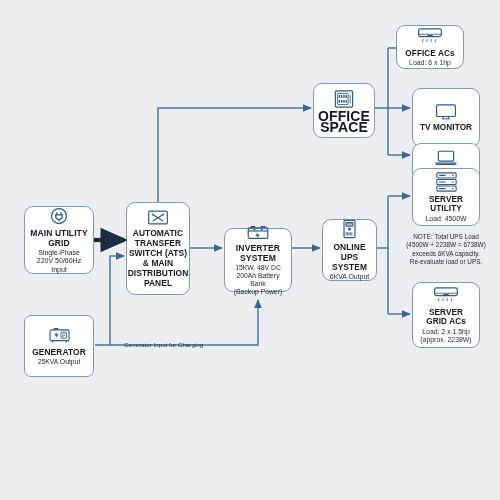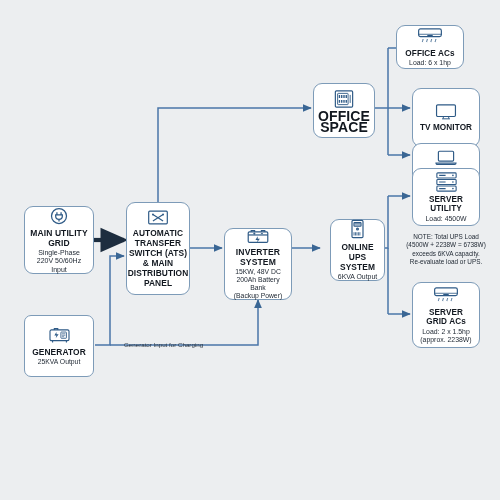--- a/index.html
+++ b/index.html
@@ -141,21 +141,21 @@
     <div class="ttl">
       <div>AUTOMATIC</div>
       <div>TRANSFER</div>
       <div>SWITCH (ATS)</div>
       <div>&amp; MAIN</div>
       <div>DISTRIBUTION</div>
       <div>PANEL</div>
     </div>
   </div>
 
-  <div class="node n-inv" style="left:224px;top:228px;width:68px;height:72px;align-items:center;">
+  <div class="node n-inv" style="left:224px;top:228px;width:68px;height:64px;align-items:center;">
     <span class="ico">
       <svg width="24" height="17" viewBox="0 0 28 20" fill="none" stroke="#2e5a86" stroke-width="1.4">
         <path d="M6 4.5V3h4v1.5M18 4.5V3h4v1.5"></path>
         <rect x="2.5" y="4.5" width="23" height="12.5" rx="1.4"></rect>
         <path d="M2.5 8.2h23"></path>
         <path d="M8.5 6.6h2.4M9.7 5.4v2.4" stroke-width="1.1"></path>
         <path d="M17.4 6.6h2.4" stroke-width="1.1"></path>
         <path d="M13.6 9.8l-2.6 4.2h2.6l-0.9 3.1 3.6-4.6h-2.6z" fill="#2e5a86" stroke="none"></path>
       </svg>
     </span>
@@ -163,21 +163,21 @@
       <div>INVERTER</div>
       <div>SYSTEM</div>
     </div>
     <div class="sub">
       <div>15KW, 48V DC</div>
       <div>200Ah Battery Bank</div>
       <div>(Backup Power)</div>
     </div>
   </div>
 
-  <div class="node n-ups" style="left:322px;top:219px;width:55px;height:62px;margin-left:8px;">
+  <div class="node n-ups" style="left:322px;top:219px;width:55px;height:62px;">
     <span class="ico">
       <svg width="19" height="22" viewBox="0 0 20 24" fill="none" stroke="#2e5a86" stroke-width="1.3">
         <rect x="4" y="2.5" width="12" height="19" rx="1.2"></rect>
         <rect x="6.2" y="5" width="7.6" height="4" rx="0.6"></rect>
         <path d="M7 6.3h6M7 7.7h6" stroke-width="0.8"></path>
         <circle cx="10" cy="12" r="1"></circle>
         <path d="M6.2 15.5v3.6M7.8 15.5v3.6M9.4 15.5v3.6M11 15.5v3.6M12.6 15.5v3.6" stroke-width="0.9"></path>
       </svg>
     </span>
     <div class="ttl">

